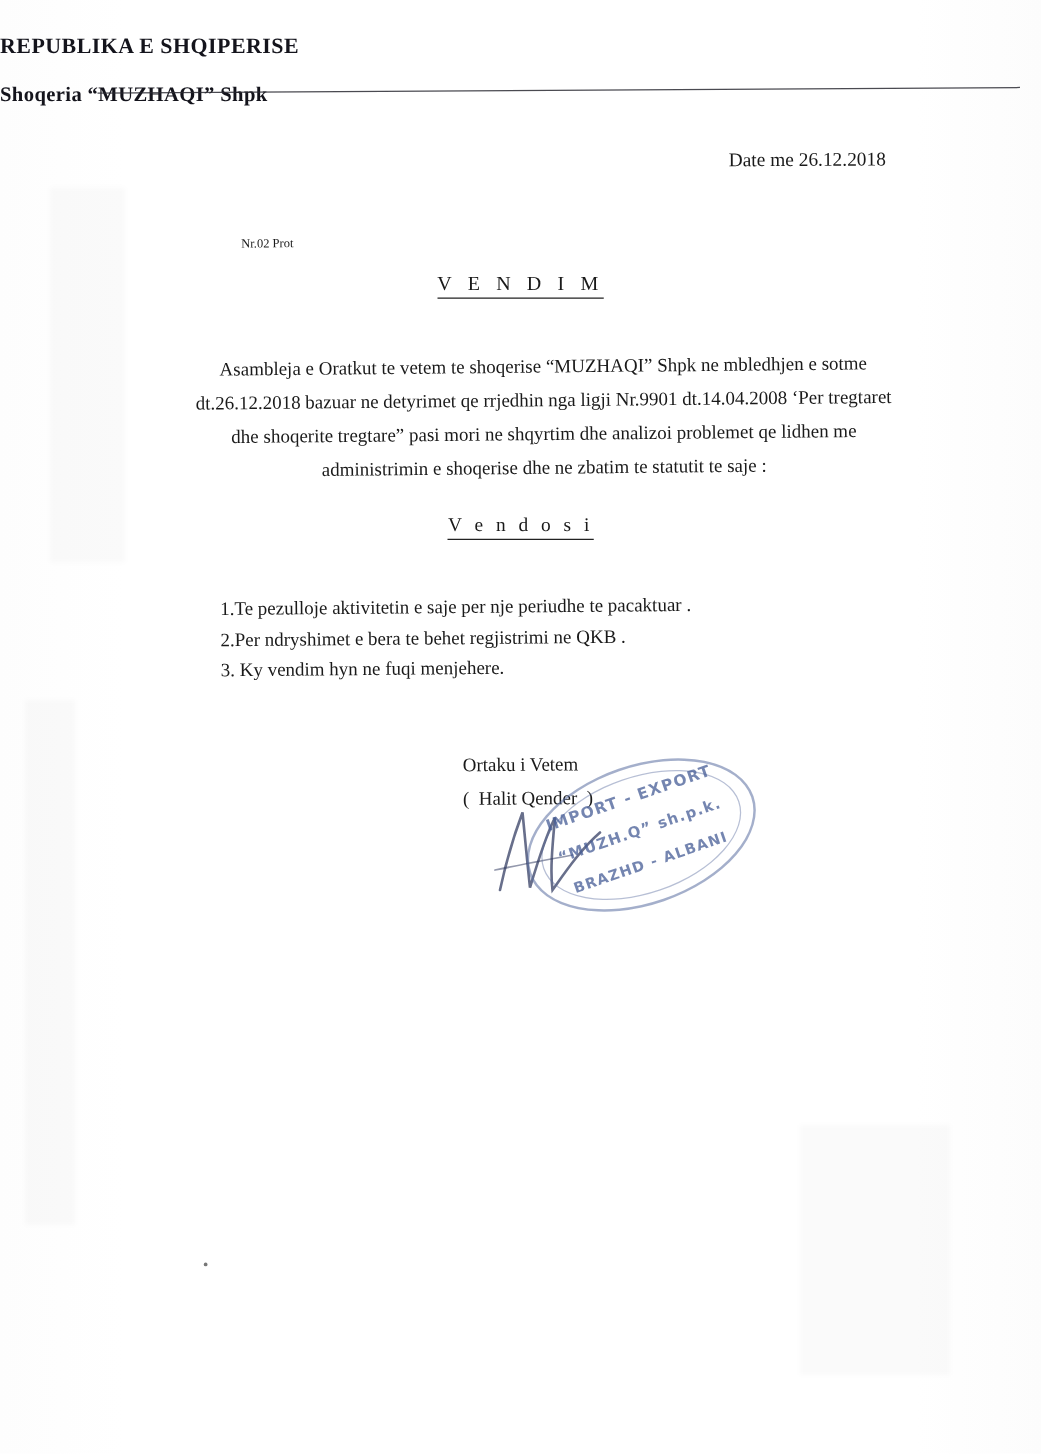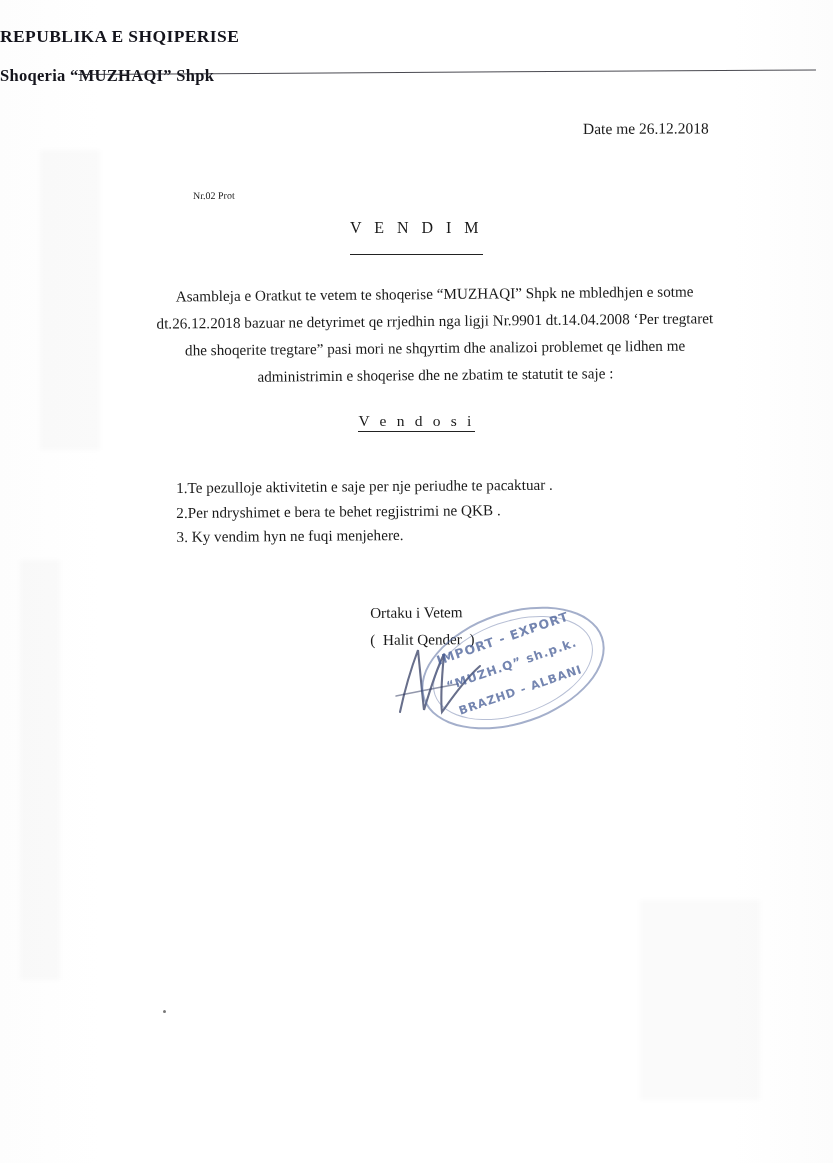--- a/index.html
+++ b/index.html
@@ -109,21 +109,21 @@
     top: 219px;
     left: 0;
     right: 0;
     text-align: center;
     font-size: 16px;
     letter-spacing: 4.5px;
     font-weight: 400;
   }
   .title-vendim span {
     border-bottom: 1.2px solid #222;
-    padding-bottom: 18px;
+    padding-bottom: 2px;
   }
   .title-vendosi {
     position: absolute;
     top: 412px;
     left: 0;
     right: 0;
     text-align: center;
     font-size: 15.5px;
     letter-spacing: 3.2px;
   }

